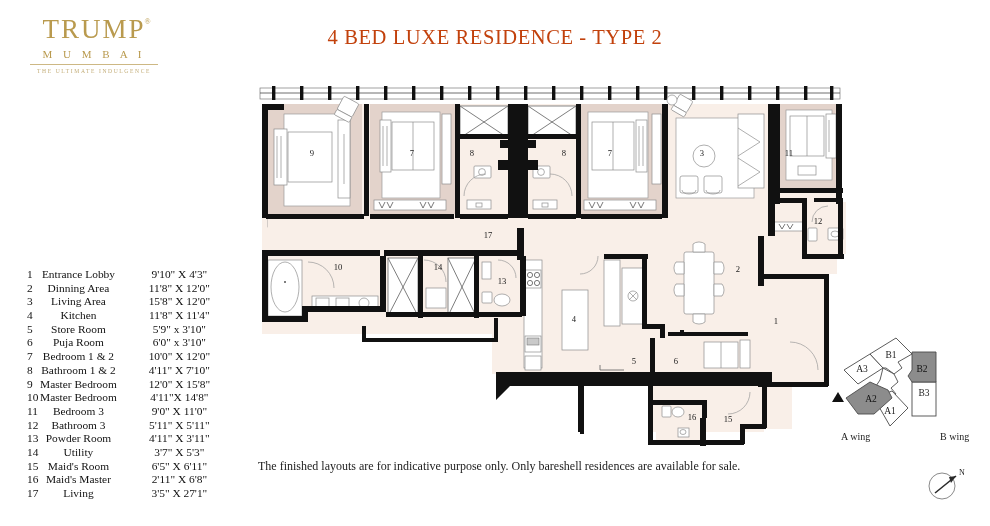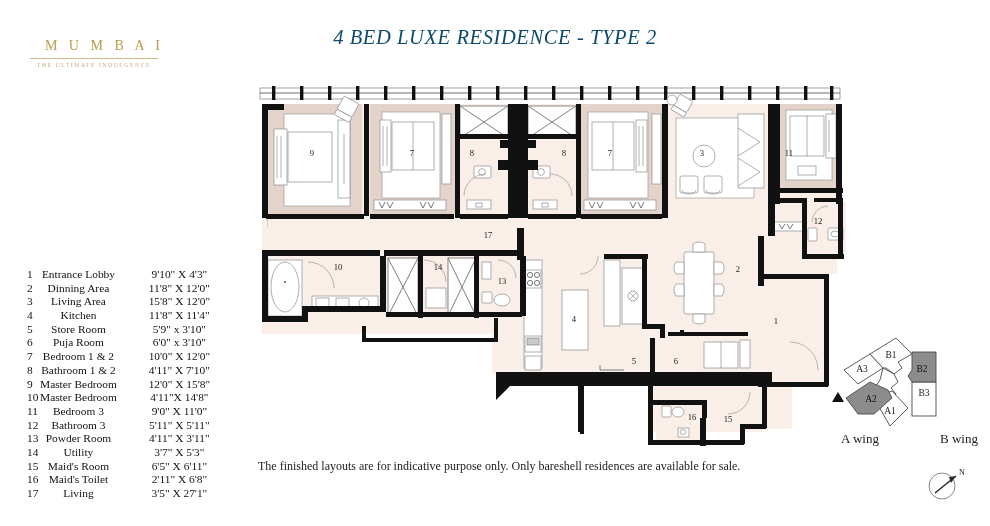--- a/index.html
+++ b/index.html
@@ -13,66 +13,69 @@
   
   #logo { position:absolute; left:24px; top:16px; width:140px; text-align:center; }
   #logo .lg-trump, #logo .lg-tower {
     font-family:"Liberation Serif", serif;
     color:#b99a4e; letter-spacing:2px; line-height:1.0;
     font-size:27px; font-weight:400;
   }
   #logo .lg-trump { position:relative; display:inline-block; }
   #logo .lg-trump .reg { font-size:8px; position:absolute; top:2px; right:-7px; }
   #logo .lg-mumbai {
-    font-size:14px; color:#b99a4e; letter-spacing:4px; margin-top:22px;text-align:right;
+    font-size:11px; color:#b99a4e; letter-spacing:4px; margin-top:5px;
   }
   #logo .lg-rule { height:1px; background:#cdb884; margin:4px 6px 3px; }
   #logo .lg-tag { font-size:5.6px; color:#c3ad78; letter-spacing:1.6px; }
 
   
   #title {
     position:absolute; left:300px; top:26px; width:390px; text-align:center;
-    font-size:20.5px; letter-spacing:.6px; color:#0c4a6e; font-weight:400;font-style:italic;
+    font-size:20.5px; letter-spacing:.6px; color:#c2410c; font-weight:400;
   }
 
   
   #legend { position:absolute; left:27px; top:268px; font-size:11.4px; color:#111; }
   #legend table { border-collapse:collapse; }
   #legend td { padding:0 0 0.6px 0; white-space:nowrap; line-height:13.1px; vertical-align:top;text-align:center;}
   #legend td.num { width:13px; text-align:left; }
   #legend td.nm  { padding-right:10px; }
   #legend td.dim { width:105px; }
 
   
   #footer {
     position:absolute; left:258px; top:459px; font-size:12px; color:#222;
   }
 
   
   #keyplan { position:absolute; left:836px; top:336px; width:150px; height:110px; }
   #keyplan .kp-lbl {
-    position:absolute; font-size:13px; color:#222;
+    position:absolute; font-size:10px; color:#222;
   }
   #kp-awing { left:5px; top:95px; }
   #kp-bwing { left:104px; top:95px; }
 
   
   #compass { position:absolute; left:922px; top:464px; width:48px; height:44px; }
 
   
   #plan { position:absolute; left:252px; top:84px; width:600px; height:368px; }
   #plan svg { display:block; }
   .rmnum {
     font-family:"Liberation Serif", serif; font-size:8.6px; fill:#1a1a1a;
   }
 </style>
 </head>
 <body>
 
 <div id="logo">
+  <div class="lg-trump">
+    <span>TRUMP</span><span class="reg">®</span>
+  </div>
   <div class="lg-mumbai">M U M B A I</div>
   <div class="lg-rule"></div>
   <div class="lg-tag">THE ULTIMATE INDULGENCE</div>
 </div>
 
 <div id="title">4 BED LUXE RESIDENCE - TYPE 2</div>
 
 <div id="plan">
 <svg width="600" height="368" viewBox="0 0 600 368" xmlns="http://www.w3.org/2000/svg">
   <defs>
@@ -559,21 +562,21 @@
           <td class="nm">Utility</td>
           <td class="dim">3'7" X 5'3"</td>
         </tr>
       <tr>
           <td class="num">15</td>
           <td class="nm">Maid's Room</td>
           <td class="dim">6'5" X 6'11"</td>
         </tr>
       <tr>
           <td class="num">16</td>
-          <td class="nm">Maid's Toilet</td>
+          <td class="nm">Maid's Master</td>
           <td class="dim">2'11" X 6'8"</td>
         </tr>
       <tr>
           <td class="num">17</td>
           <td class="nm">Living</td>
           <td class="dim">3'5" X 27'1"</td>
         </tr>
     </tbody>
   </table>
 </div>

